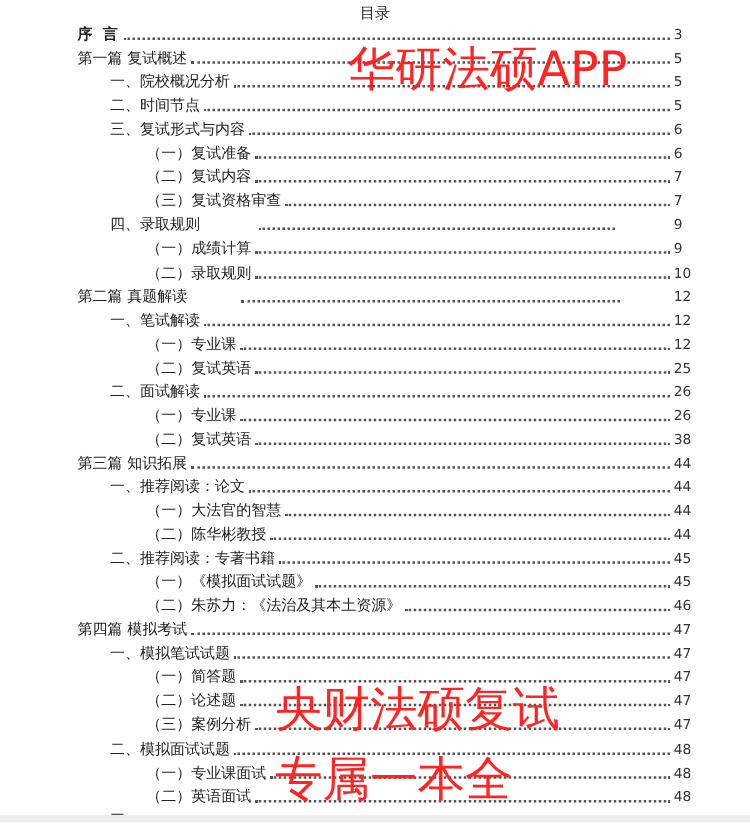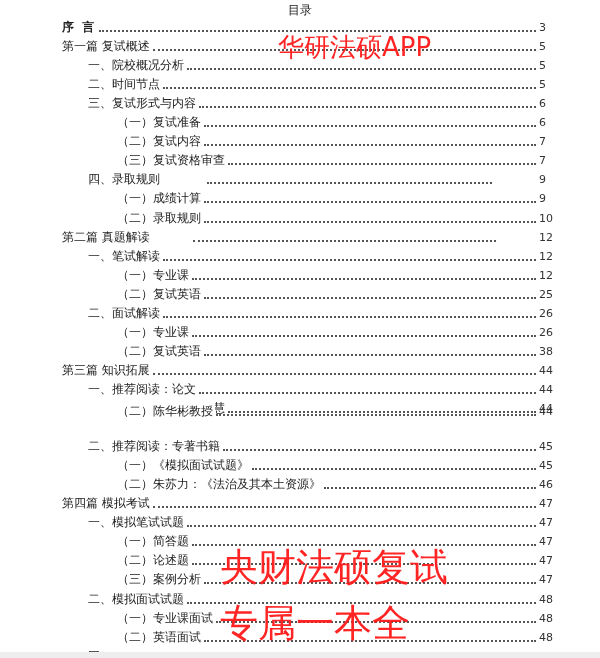--- a/index.html
+++ b/index.html
@@ -28,21 +28,21 @@
       margin-left: 1px; margin-right: 3px;
     }
     .row .page-num { flex: none; width: 14px; text-align: left; font-size: 11px; color: #333; }
     .row.bold .label { font-weight: bold; letter-spacing: 2px; }
     .row.cut { height: 8px; overflow: hidden; line-height: 19px; }
     .watermark {
       position: absolute; color: #ff1a1a; font-family: "DejaVu Sans", sans-serif;
       white-space: nowrap; pointer-events: none; opacity: 0.95;
       font-weight: normal;
     }
-    .wm1 { left: 278px; top: 30px; font-size: 26px; letter-spacing: 0px; }
+    .wm1 { left: 278px; top: 30px; font-size: 38px; letter-spacing: 0px; }
     .wm2 { left: 220px; top: 542px; font-size: 38px; text-align: right; }
     .wm3 { left: 220px; top: 598px; font-size: 38px; }
   </style>
 </head>
 <body>
 
 <div class="page">
   <div class="title">目录</div>
   <div class="toc" id="toc">
       <div class="row bold" style="top: 0px; left: 62px; width: 491px;">
@@ -143,21 +143,21 @@
       <div class="row" style="top: 362px; left: 88px; width: 465px;">
         <span class="label">一、推荐阅读：论文</span>
         <span class="leader"></span>
         <span class="page-num">44</span>
       </div>
       <div class="row" style="top: 381px; left: 117px; width: 436px;">
         <span class="label">（一）大法官的智慧</span>
         <span class="leader"></span>
         <span class="page-num">44</span>
       </div>
-      <div class="row" style="top: 384px; left: 117px; width: 436px;">
+      <div class="row" style="top: 400px; left: 117px; width: 436px;">
         <span class="label">（二）陈华彬教授</span>
         <span class="leader"></span>
         <span class="page-num">44</span>
       </div>
       <div class="row" style="top: 419px; left: 88px; width: 465px; align-items: flex-end;">
         <span class="label">二、推荐阅读：专著书籍</span>
         <span class="leader"></span>
         <span class="page-num">45</span>
       </div>
       <div class="row" style="top: 438px; left: 117px; width: 436px;">

